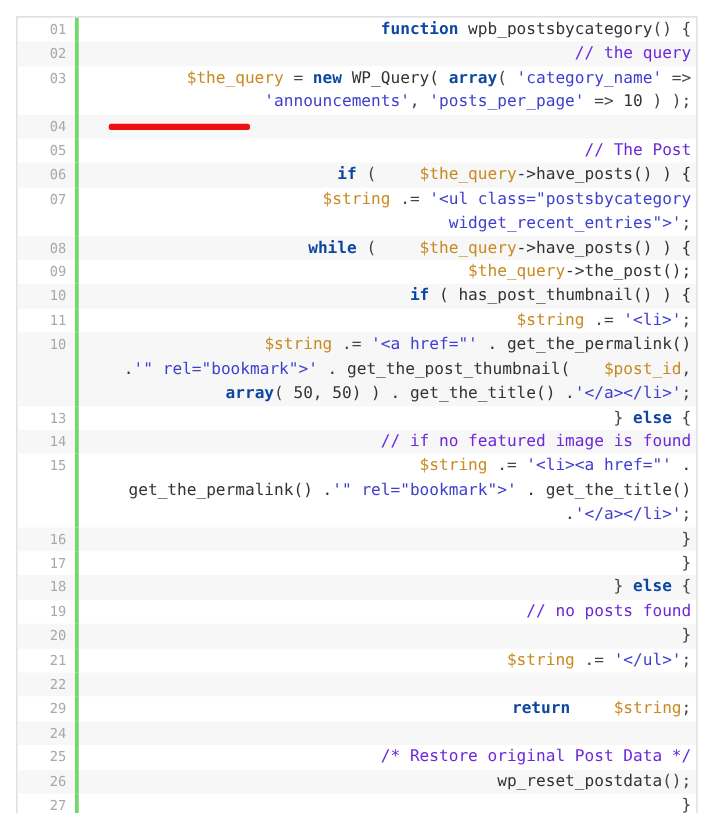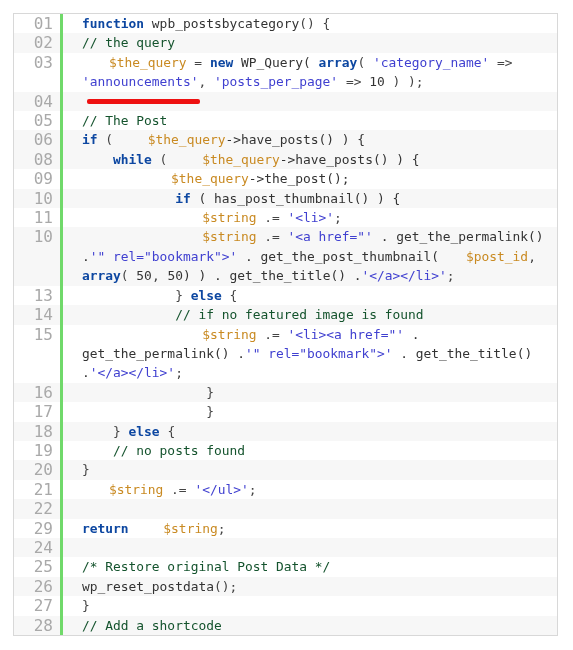--- a/index.html
+++ b/index.html
@@ -35,21 +35,21 @@
     background: #f7f7f7;
   }
 
   .gutter {
     flex: 0 0 46px;
     width: 46px;
     box-sizing: border-box;
     padding-right: 7px;
     text-align: right;
     color: #a9a9a9;
-    font-size: 16px;
+    font-size: 11px;
     line-height: 19.4px;
     font-family: "DejaVu Sans Mono", "Liberation Mono", monospace;
     -webkit-user-select: none;
     user-select: none;
     white-space: pre;
   }
 
   .bar {
     flex: 0 0 3px;
     width: 3px;
@@ -62,28 +62,29 @@
     padding-left: 19px;
     padding-right: 4px;
     font-size: 12.9px;
     line-height: 19.4px;
     color: #444444;
     white-space: pre-wrap;
     word-break: break-word;
     overflow-wrap: anywhere;
     font-family: "DejaVu Sans Mono", "Liberation Mono", monospace;
     position: relative;
+    text-align: right;
   }
 
   
   .kw   { color: #0d47a1; font-weight: bold; }
   .def  { color: #333333; }
   .var  { color: #c98a22; margin-left: 27px; }
   .str  { color: #4040d0; margin-top: 39px; }
-  .cmt  { color: #14532d; }
+  .cmt  { color: #6d28d9; }
   .num  { color: #333333; }
   .pun  { color: #444444; }
 
   
   #underline-annotation {
     position: absolute;
     left: 73px;
     top: 85px;
     width: 113px;
     height: 5px;
@@ -120,20 +121,25 @@
       <div class="code-row">
         <div class="gutter">05</div>
         <div class="bar" style="background: rgb(112, 217, 106);"></div>
         <div class="code-cell"><span class="cmt">// The Post</span></div>
       </div>
       <div class="code-row stripe">
         <div class="gutter">06</div>
         <div class="bar" style="background: rgb(112, 217, 106);"></div>
         <div class="code-cell"><span class="kw">if</span><span class="pun"> ( </span><span class="var">$the_query</span><span class="def">-&gt;have_posts() ) {</span></div>
       </div>
+      <div class="code-row">
+        <div class="gutter">07</div>
+        <div class="bar" style="background: rgb(112, 217, 106);"></div>
+        <div class="code-cell"><span class="pun">    </span><span class="var">$string</span><span class="pun"> .= </span><span class="str">'&lt;ul class="postsbycategory widget_recent_entries"&gt;'</span><span class="pun">;</span></div>
+      </div>
       <div class="code-row stripe">
         <div class="gutter">08</div>
         <div class="bar" style="background: rgb(112, 217, 106);"></div>
         <div class="code-cell"><span class="pun">    </span><span class="kw">while</span><span class="pun"> ( </span><span class="var">$the_query</span><span class="def">-&gt;have_posts() ) {</span></div>
       </div>
       <div class="code-row">
         <div class="gutter">09</div>
         <div class="bar" style="background: rgb(112, 217, 106);"></div>
         <div class="code-cell"><span class="pun">        </span><span class="var">$the_query</span><span class="def">-&gt;the_post();</span></div>
       </div>

